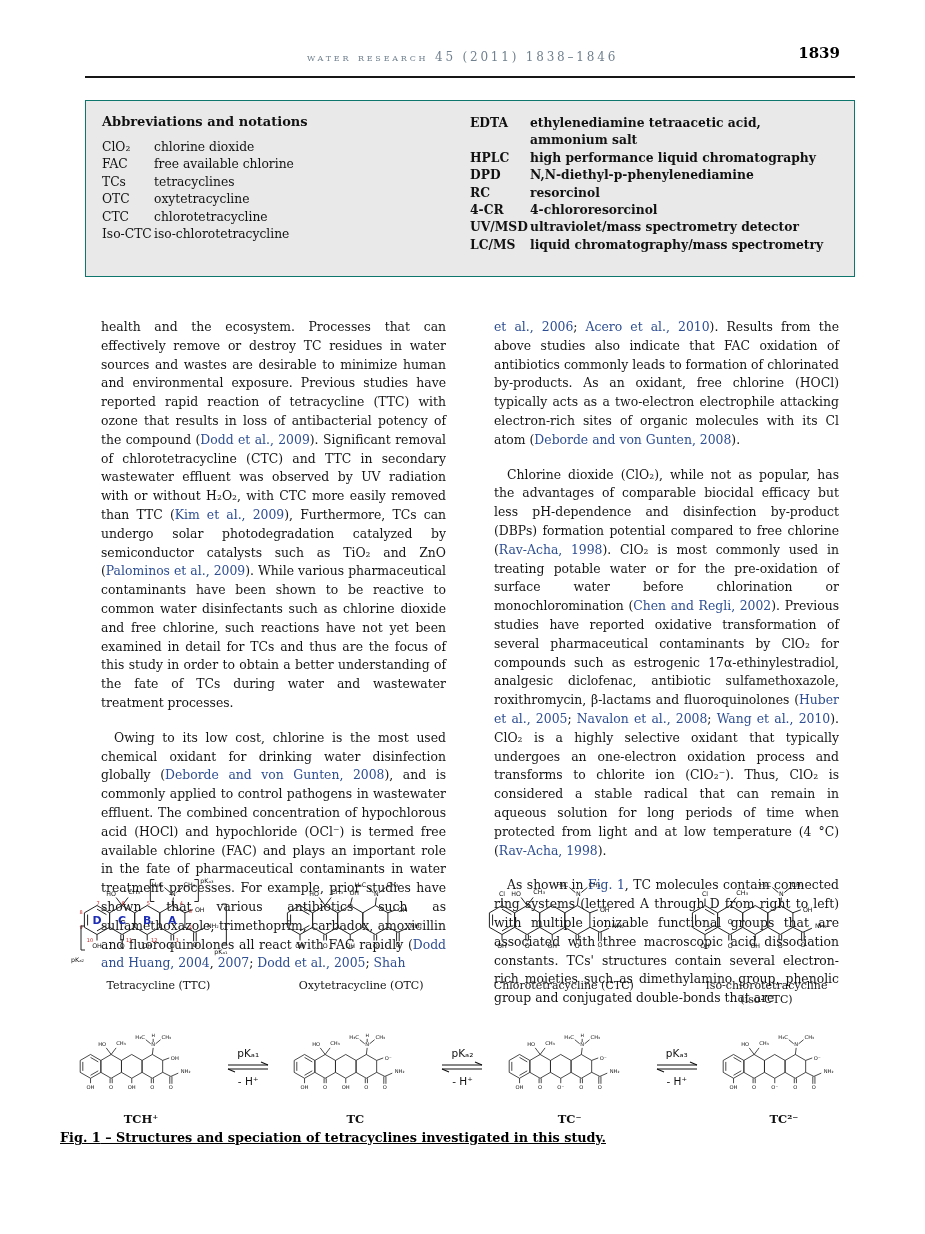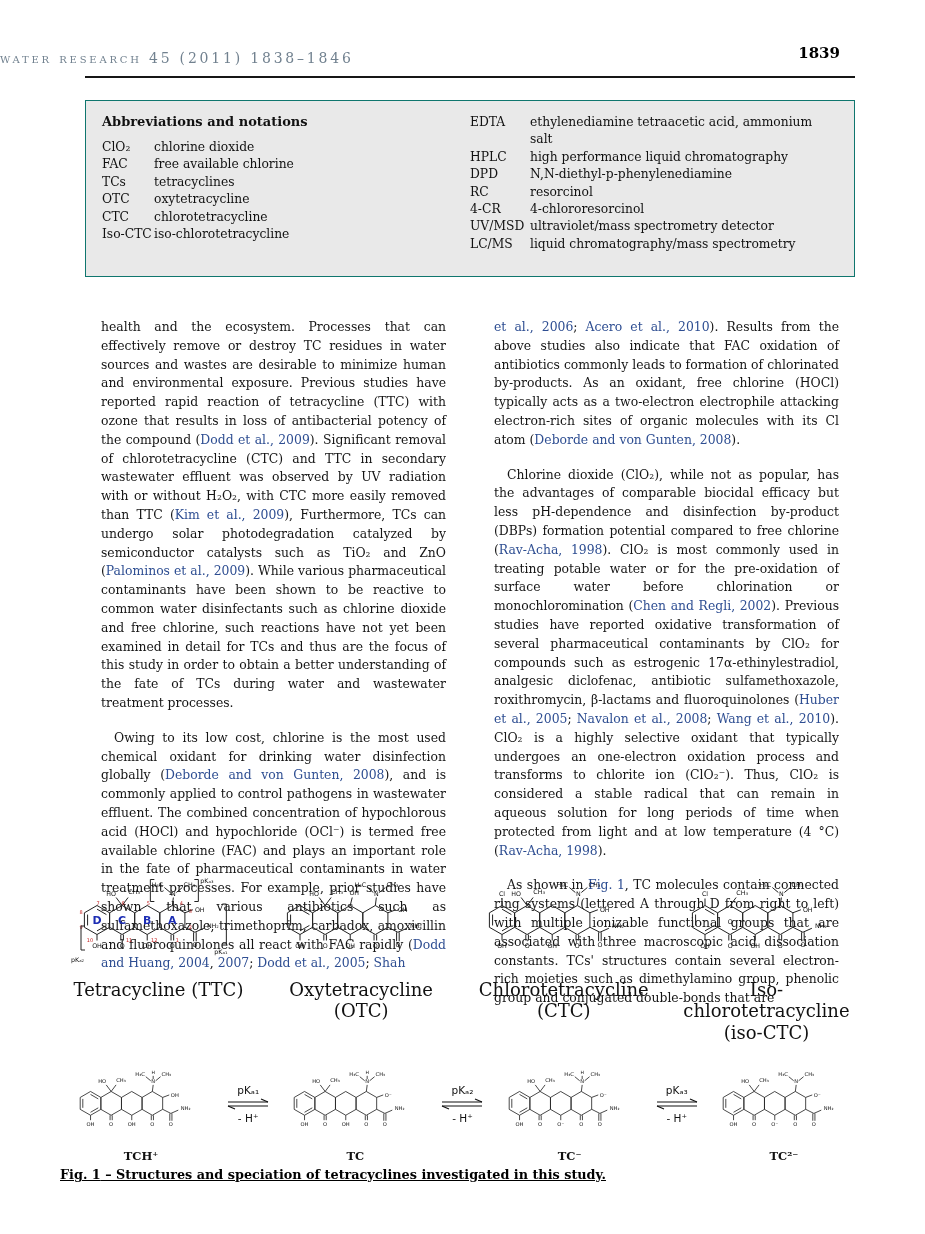--- a/index.html
+++ b/index.html
@@ -1,48 +1,48 @@
 <!DOCTYPE html>
 <html><head>
 <meta charset="utf-8">
 <style>
   html,body{margin:0;padding:0;background:#ffffff;}
   .page{position:relative;width:925px;height:1234px;background:#ffffff;overflow:hidden;
         font-family:"DejaVu Serif","Liberation Serif",serif;color:#111;}
 
   
-  .running-head{position:absolute;top:50px;left:0;width:100%;
-    font-size:14px;letter-spacing:2.8px;color:#71818f;font-variant:small-caps;}
+  .running-head{position:absolute;top:50px;left:0;width:100%;text-align:center;
+    font-size:12px;letter-spacing:2.8px;color:#71818f;font-variant:small-caps;}
   .page-num{position:absolute;top:44px;right:85px;font-size:15px;font-weight:bold;color:#000;}
   .head-rule{position:absolute;top:76px;left:85px;width:770px;height:2px;background:#161616;}
 
   
   .abbrev-box{position:absolute;top:100px;left:85px;width:770px;height:177px;background:#e9e9e9;
     border:1px solid #0f766e;box-sizing:border-box;padding:13px 16px 0 16px;display:flex;}
   .abbrev-left{width:368px;flex:none;}
-  .abbrev-right{flex:1;}
+  .abbrev-right{flex:1;font-weight:bold;}
   .abbrev-title{font-weight:bold;font-size:13px;margin-bottom:10px;}
   .ab-row{display:flex;font-size:12.3px;line-height:17.4px;}
   .ab-term-l{width:52px;flex:none;}
   .ab-term-r{width:60px;flex:none;}
   .ab-def{flex:1;}
 
   
   .body-cols{position:absolute;top:302px;left:85px;width:770px;display:flex;gap:16px;}
   .col{width:377px;text-align:justify;font-size:12.4px;line-height:18.8px;color:#151515;}
   .para{margin:16px;}
   .para.indent{text-indent:13px;}
   .cite{color:#2e4e92;cursor:pointer;}
 
   
   .figure{position:absolute;top:866px;left:60px;width:805px;}
   .fig-row.top{display:flex;justify-content:space-between;align-items:flex-start;}
   .struct{width:197px;text-align:center;}
   .struct svg{display:block;margin:0 auto;}
-  .struct-name{font-size:18px;margin-top:1px;color:#111;}
+  .struct-name{font-size:11px;margin-top:1px;color:#111;}
   .fig-row.bottom{display:flex;justify-content:space-between;align-items:center;margin-top:16px;}
   .species{width:162px;text-align:center;}
   .species svg{display:block;margin:0 auto;}
   .species-name{font-weight:bold;font-size:11.5px;margin-top:-2px;}
   .eq{width:50px;text-align:center;font-family:"DejaVu Sans",sans-serif;margin-top:-14px;}
   .eq .pka{font-size:10.5px;}
   .eq .minus{font-size:10.5px;}
   .eq svg{display:block;margin:1px auto;}
   .fig-caption{text-align:left;font-weight:bold;font-size:12.8px;margin-top:4px;color:#000;text-decoration:underline;}
 </style>

